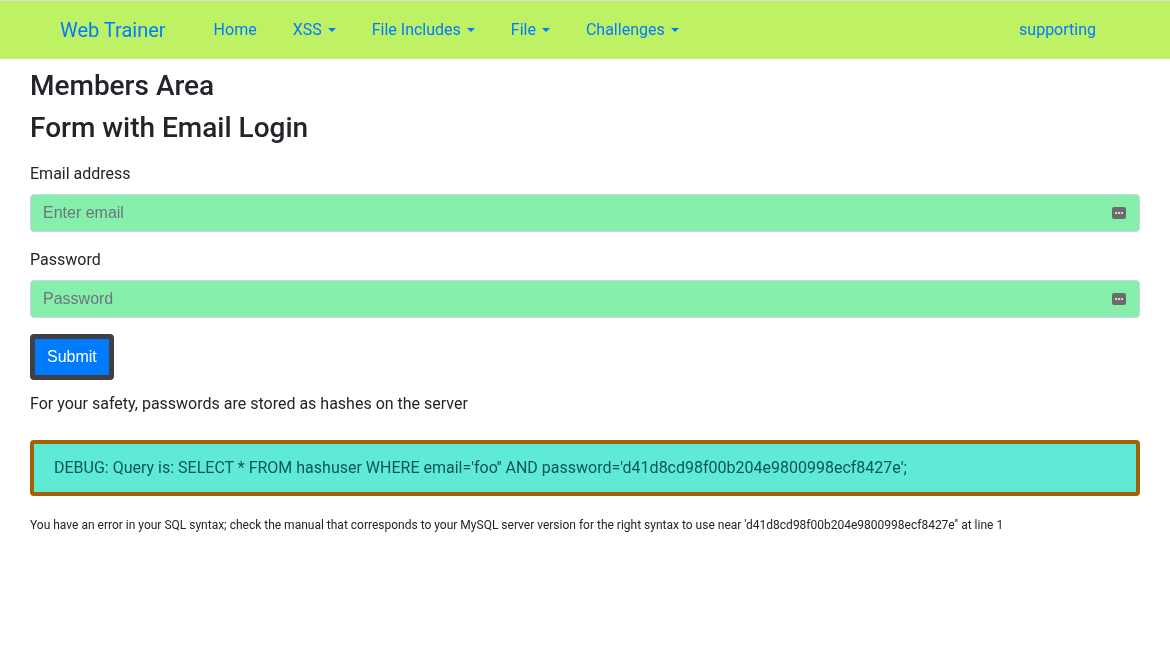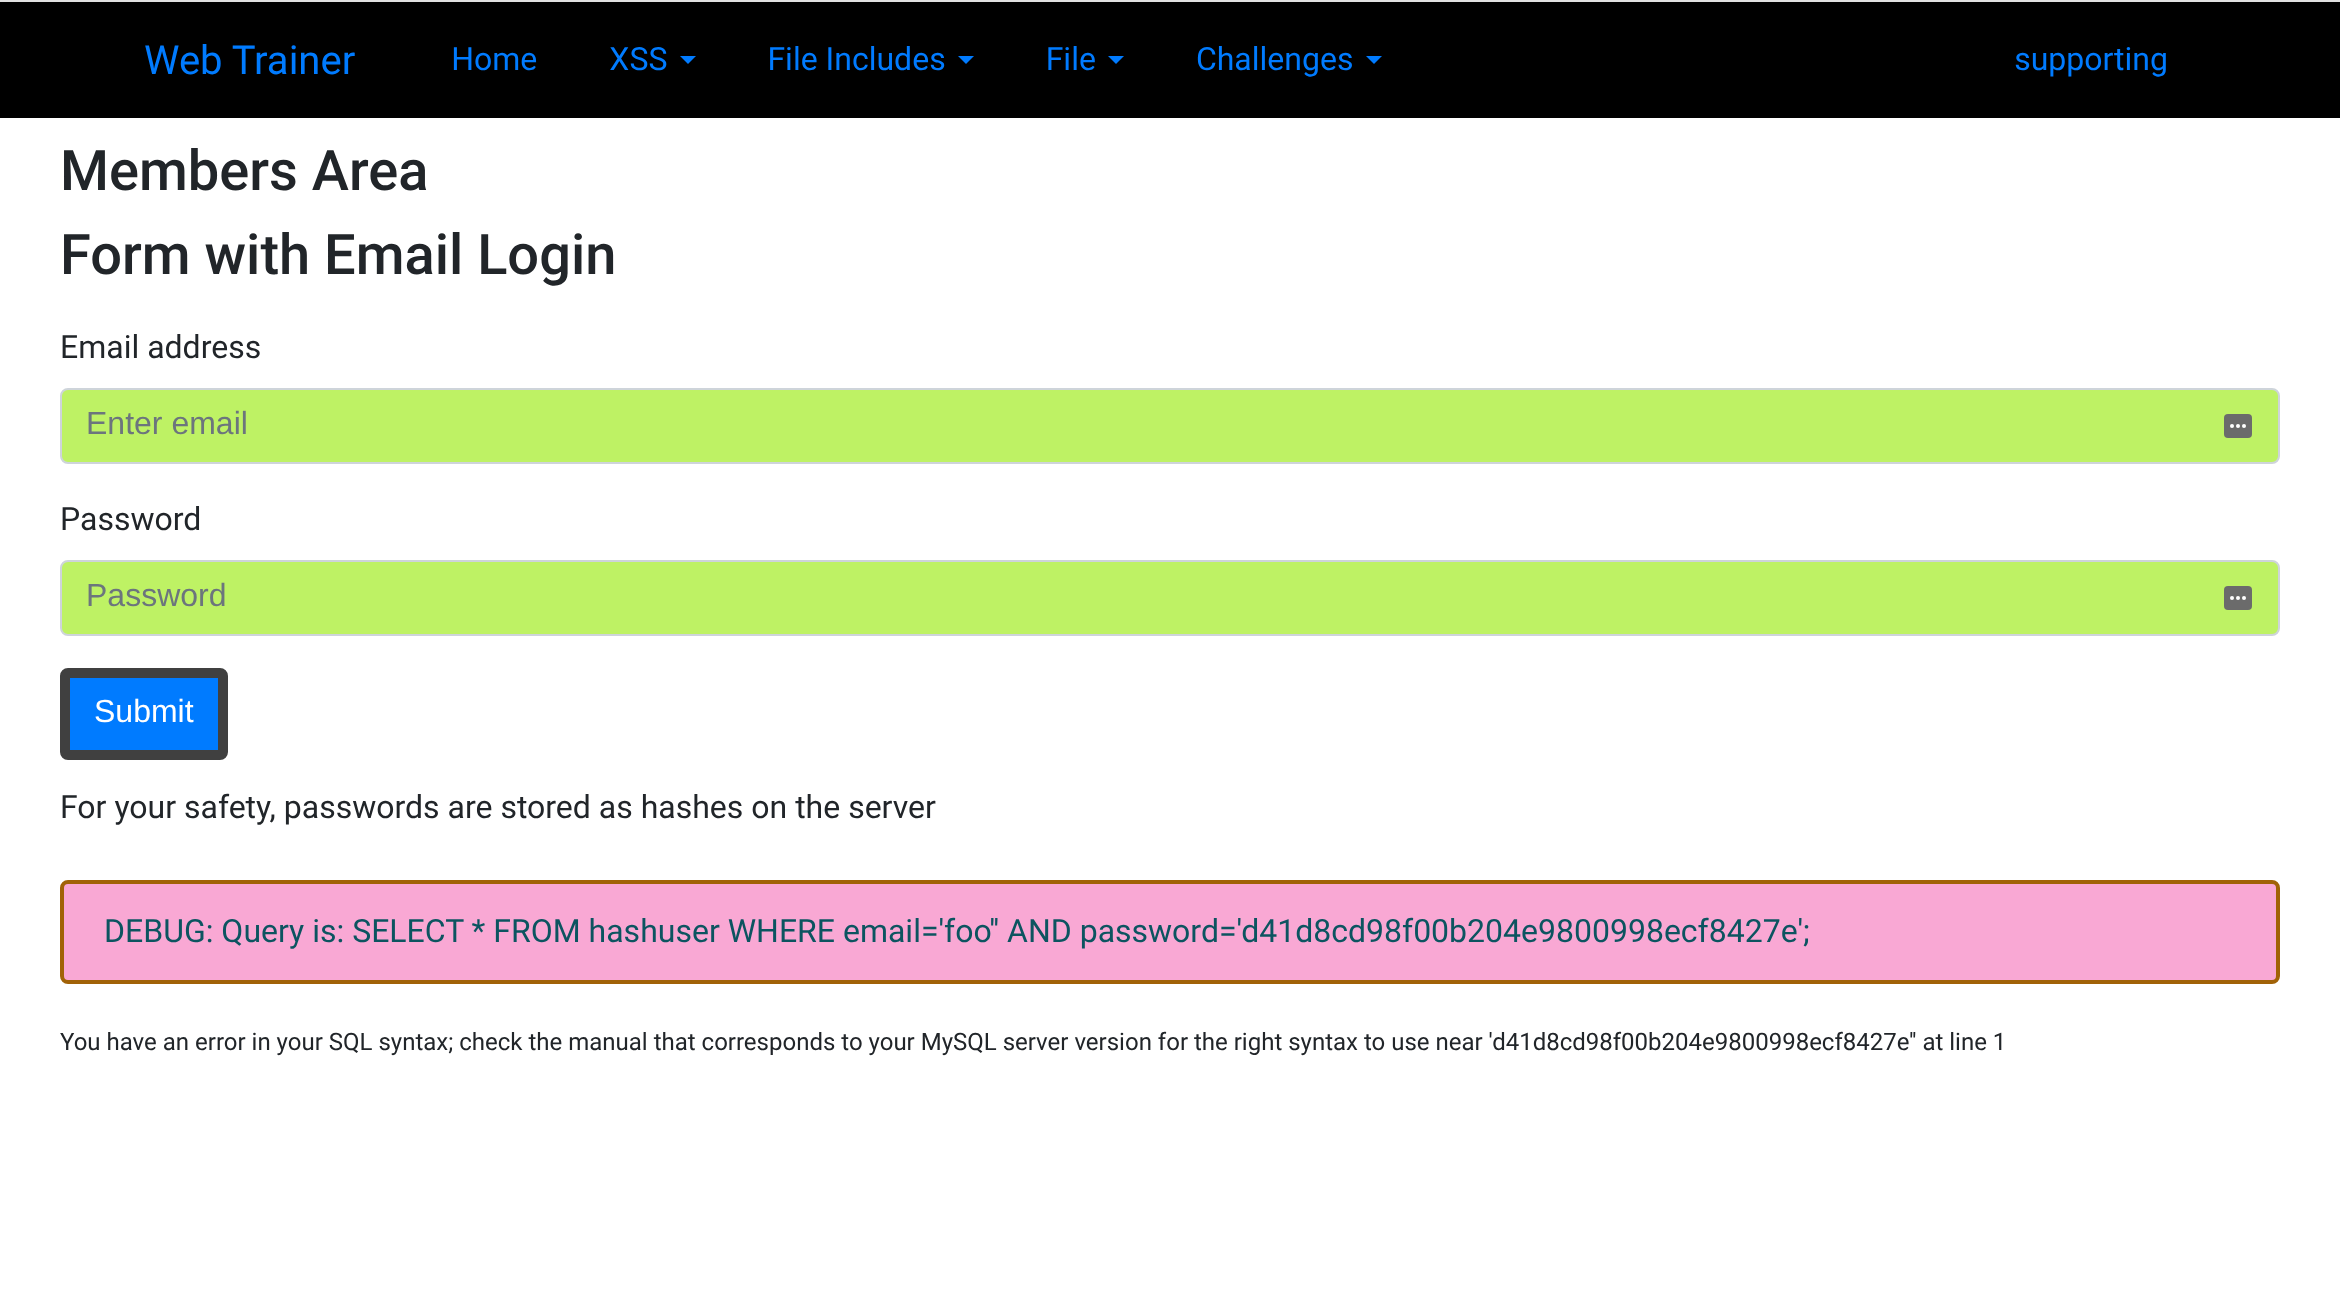--- a/index.html
+++ b/index.html
@@ -10,23 +10,23 @@
     body {
       font-family: -apple-system, BlinkMacSystemFont, "Segoe UI", Roboto, "Helvetica Neue", Arial, sans-serif;
       font-size: 16px;
       line-height: 1.5;
       color: #212529;
       background-color: #fff;
     }
     .navbar {
       display: flex;
       align-items: center;
-      padding: 8px 28px;
+      padding: 8px 16px;
       border-top: 1px solid #e0e0e0;
-      background-color: #000000;
+      background-color: #bef264;
     }
     .navbar-brand {
       color: #007bff;
       font-size: 20px;
       padding: 6px 40px 6px 44px;
       text-decoration: none;
       cursor: pointer;
     }
     .navbar-nav {
       display: flex;
@@ -82,21 +82,21 @@
     .form-control-wrap {
       position: relative;
     }
     .form-control {
       display: block;
       width: 100%;
       padding: 6px 12px;
       font-size: 16px;
       line-height: 1.5;
       color: #495057;
-      background-color: #bef264;
+      background-color: #86efac;
       border: 1px solid #ced4da;
       border-radius: 4px;
     }
     .form-control::placeholder {
       color: #6c757d;
       opacity: 1;
     }
     .input-icon {
       position: absolute;
       right: 14px;
@@ -139,22 +139,22 @@
       cursor: pointer;
     }
     .safety-text {
       margin-top: 12px;
       margin-bottom: 24px;
       font-size: 16px;
       color: #212529;
     }
     .alert-info {
       color: #0c5460;
-      background-color: #f9a8d4;
-      border: 2px solid #a16207;
+      background-color: #5eead4;
+      border: 4px solid #a16207;
       border-radius: 4px;
       padding: 12px 20px;
       margin-bottom: 20px;
       font-size: 16px;
     }
     .error-text {
       font-size: 12px;
       color: #212529;
       line-height: 1.5;
     }

